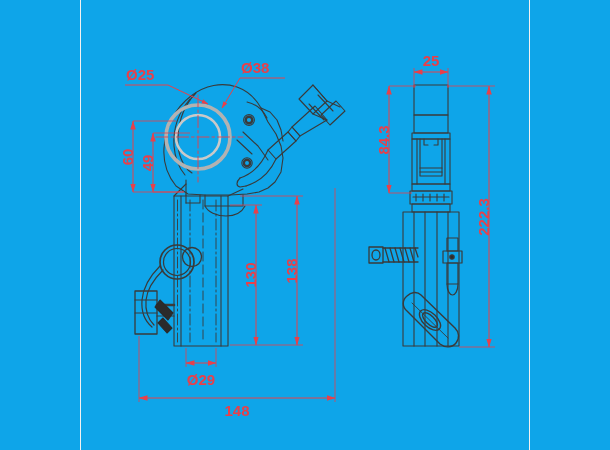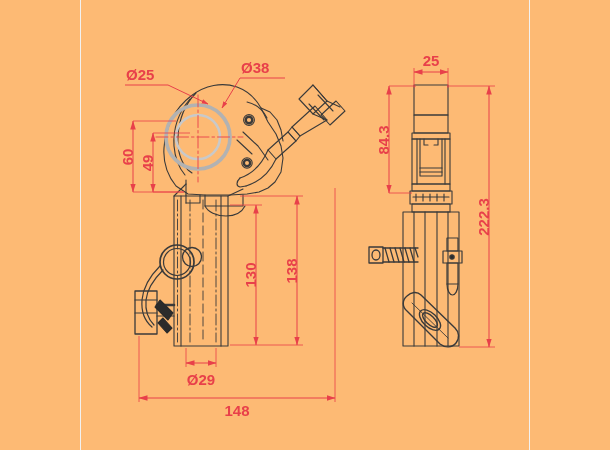--- a/index.html
+++ b/index.html
@@ -6,21 +6,21 @@
   html,body{margin:0;padding:0;}
   body{
     width:610px;height:450px;
     background:#ffffff;
     font-family:"Liberation Sans", sans-serif;
     overflow:hidden;
   }
   #sheet{
     position:relative;
     width:610px;height:450px;
-    background:#fdba74;
+    background:#0ea5e9;
   }
   #sheet svg{position:absolute;left:0;top:0;}
   .dimtext{
     fill:#e8404a;
     font-family:"Liberation Sans", sans-serif;
     font-weight:700;
     font-size:15px;
     letter-spacing:0px;
   }
 </style>

